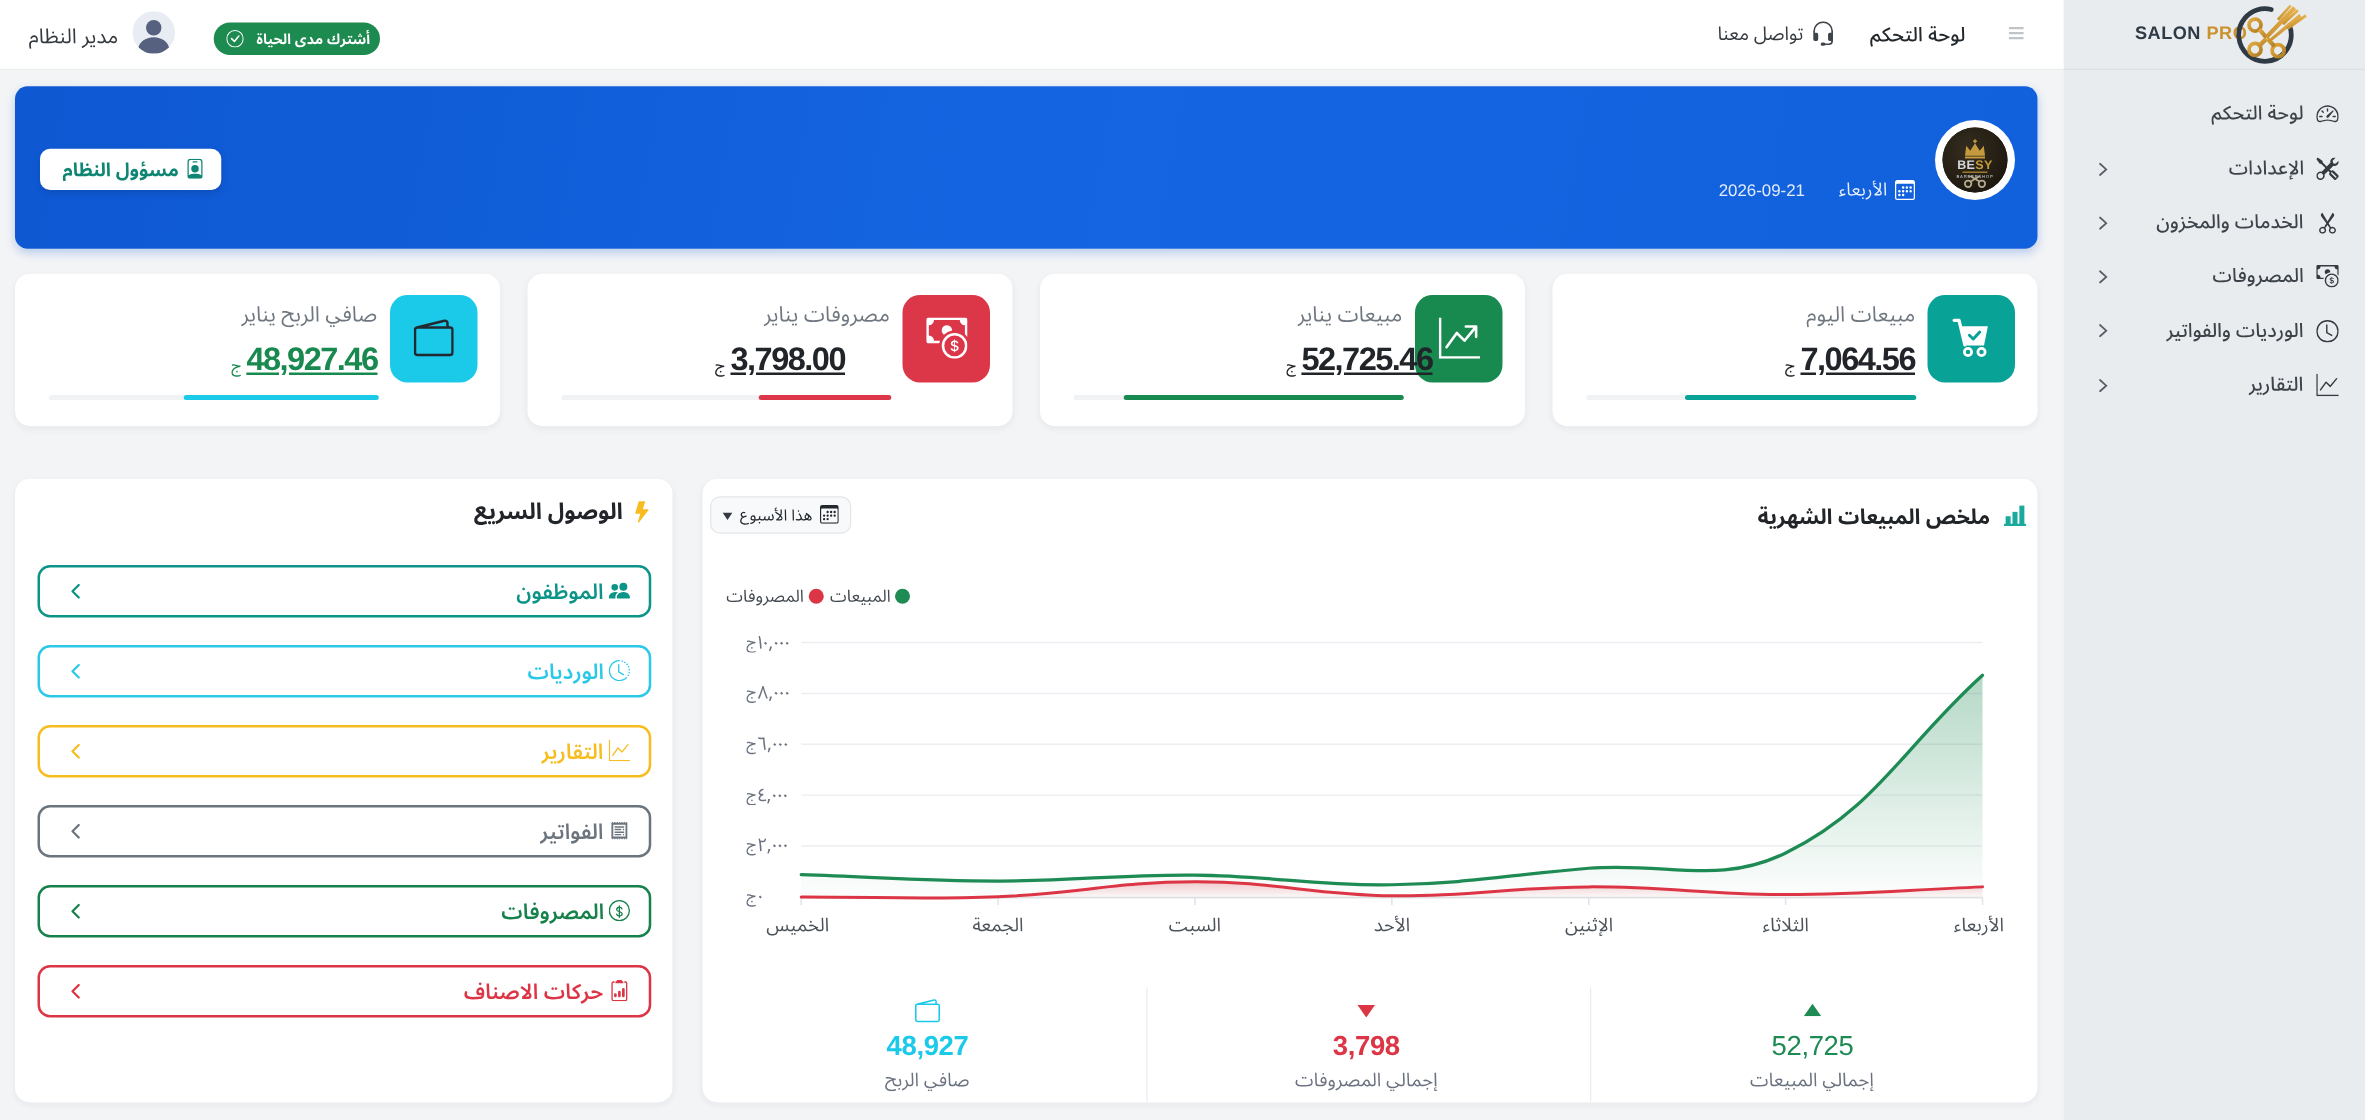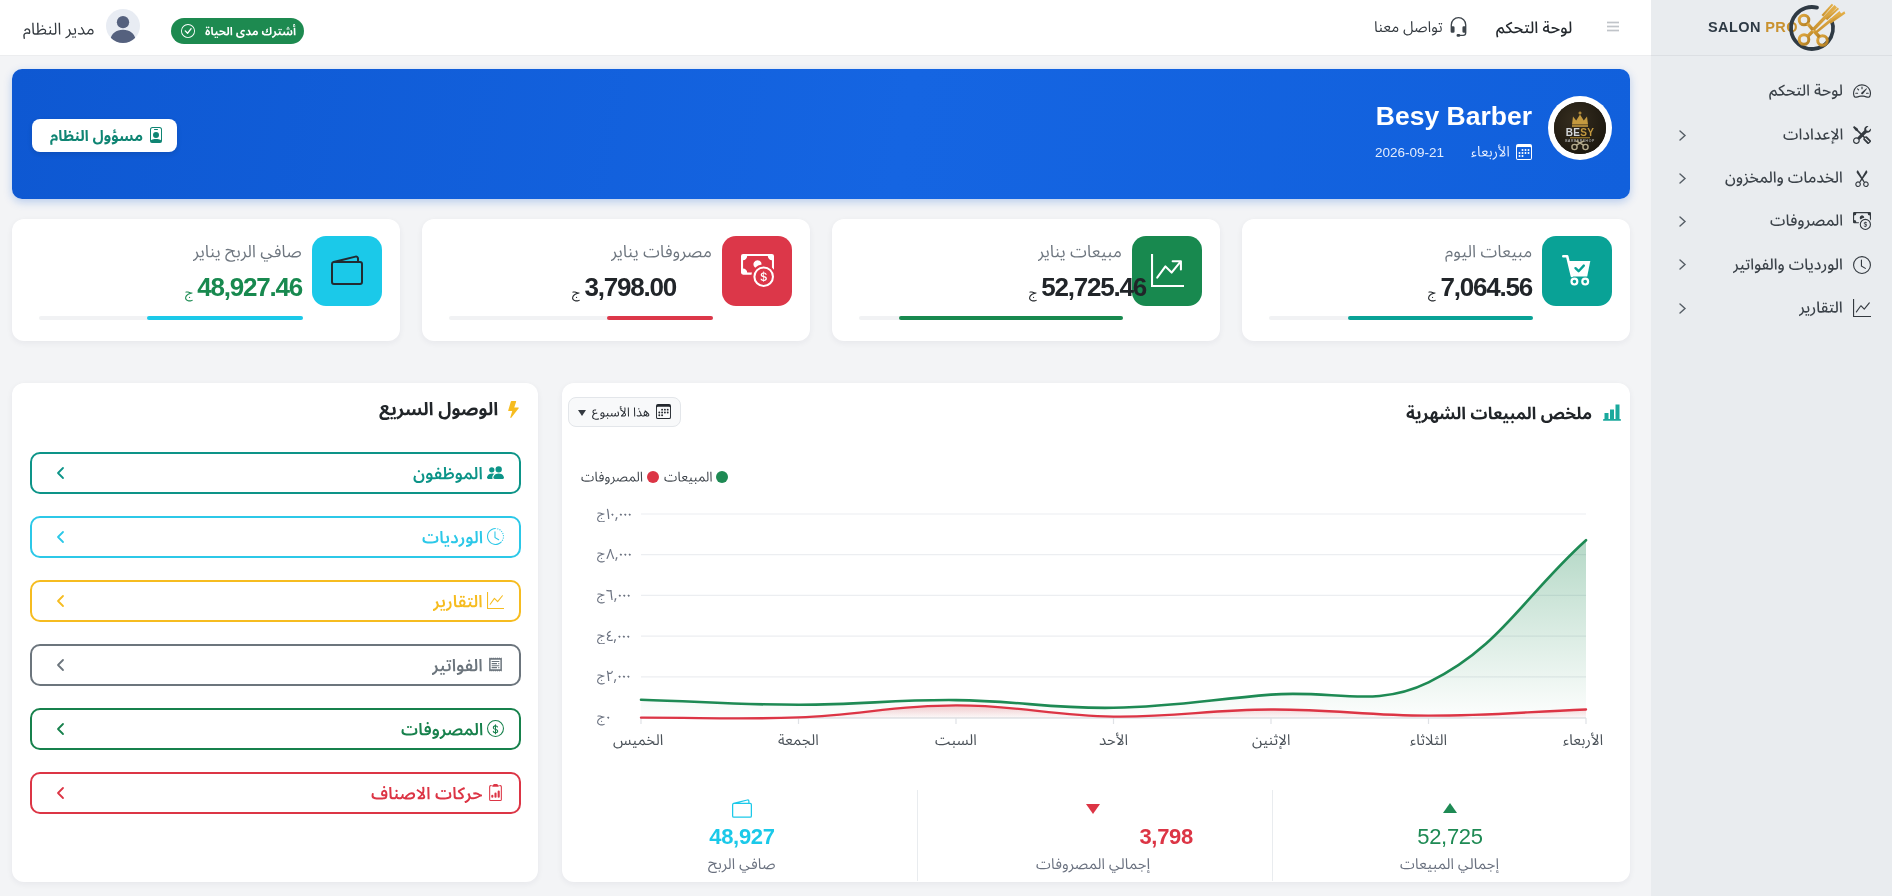--- a/index.html
+++ b/index.html
@@ -15,21 +15,21 @@
 #sidehead { position:absolute; left:0; top:0; width:241px; height:56px; border-bottom:1px solid #dcdfe3; }
 #banner { position:absolute; left:12px; top:69px; width:1618px; height:130px; border-radius:10px;
   background:linear-gradient(100deg,#0e58d2 0%,#1565e2 55%,#1160dc 100%); box-shadow:0 3px 8px rgba(13,88,210,.25); }
 .card { position:absolute; background:#fff; border-radius:12px; box-shadow:0 2px 6px rgba(30,40,60,.06); }
 .iconsq { position:absolute; width:70px; height:70px; border-radius:14px; }
 .ptrack { position:absolute; height:4px; border-radius:2px; background:#f1f2f4; top:97px; }
 .pfill { position:absolute; height:4px; border-radius:2px; top:0; right:0; }
 .qbtn { position:absolute; left:30px; width:491px; height:42px; border-radius:10px; background:#fff; display:flex; align-items:center; }
 #wkbtn { position:absolute; left:568px; top:397px; width:113px; height:30px; border:1px solid #e3e6ea; background:#f8f9fa; border-radius:8px; }
 .vnum { position:absolute; display:flex; align-items:flex-end; direction:ltr; }
-.num { font-weight:bold; color:#212529; }
+.num { font-weight:bold; color:#212529;text-decoration:underline; }
 .divline { position:absolute; width:1px; background:#e9ecef; top:790px; height:91px; }
 </style>
 </head>
 <body>
 <div id="page">
 
   <div id="topbar"></div>
 
   <svg class="abs" style="left:1607px;top:21px" width="12" height="11" viewBox="0 0 12 11">
     <g stroke="#c0c4c9" stroke-width="1.7">
@@ -184,21 +184,20 @@
   </g>
   <text x="32" y="39.5" font-family="Liberation Sans,sans-serif" font-size="10" font-weight="bold" fill="#d4d7da" text-anchor="middle" letter-spacing="0.3">BE<tspan fill="#c59a3f">SY</tspan></text>
   <rect x="22" y="41.2" width="20" height="1.1" fill="#a98431"></rect>
   <text x="32" y="46" font-family="Liberation Sans,sans-serif" font-size="3.4" fill="#cfd2d5" text-anchor="middle" letter-spacing="0.6">BARBERSHOP</text>
   <g stroke="#b5ab8d" stroke-width="1.4" fill="none">
     <circle cx="26.5" cy="51" r="2.6"></circle>
         <circle cx="37.5" cy="51" r="2.6"></circle>
     <path d="M28.5 49.2 L35.8 44.8 M35.5 49.2 L28.2 44.8"></path>
   </g>
 </svg>
-  <div class="abs" style="right:360px;top:101px;width:240px;text-align:right;direction:ltr;font-size:26.5px;font-weight:bold;color:#fff">Besy Barber</div>
 
   <svg class="abs" style="left:1516px;top:144px" width="16" height="16" viewBox="0 0 16 16" fill="#fff">
     <path d="M14 0H2a2 2 0 0 0-2 2v12a2 2 0 0 0 2 2h12a2 2 0 0 0 2-2V2a2 2 0 0 0-2-2zM1 3.857C1 3.384 1.448 3 2 3h12c.552 0 1 .384 1 .857v10.286c0 .473-.448.857-1 .857H2c-.552 0-1-.384-1-.857V3.857z"></path>
     <path d="M6.5 7a1 1 0 1 0 0-2 1 1 0 0 0 0 2zm3 0a1 1 0 1 0 0-2 1 1 0 0 0 0 2zm3 0a1 1 0 1 0 0-2 1 1 0 0 0 0 2zm-9 3a1 1 0 1 0 0-2 1 1 0 0 0 0 2zm3 0a1 1 0 1 0 0-2 1 1 0 0 0 0 2zm3 0a1 1 0 1 0 0-2 1 1 0 0 0 0 2zm3 0a1 1 0 1 0 0-2 1 1 0 0 0 0 2zm-9 3a1 1 0 1 0 0-2 1 1 0 0 0 0 2zm3 0a1 1 0 1 0 0-2 1 1 0 0 0 0 2z"></path>
   </svg>
 
   <div class="abs" style="left:32px;top:119px;width:145px;height:33px;background:#fff;border-radius:8px;box-shadow:0 2px 5px rgba(0,0,0,.12)"></div>
   <svg class="abs" style="left:148px;top:127px" width="16" height="16" viewBox="0 0 16 16" fill="#0f8573">
     <path d="M6.5 2a.5.5 0 0 0 0 1h3a.5.5 0 0 0 0-1h-3zM11 8a3 3 0 1 1-6 0 3 3 0 0 1 6 0z"></path>
     <path d="M4.5 0A2.5 2.5 0 0 0 2 2.5V14a2 2 0 0 0 2 2h8a2 2 0 0 0 2-2V2.5A2.5 2.5 0 0 0 11.5 0h-7zM3 2.5A1.5 1.5 0 0 1 4.5 1h7A1.5 1.5 0 0 1 13 2.5v10.795a4.2 4.2 0 0 0-.776-.492C11.392 12.387 10.063 12 8 12s-3.392.387-4.224.803a4.2 4.2 0 0 0-.776.492V2.5z"></path>
@@ -487,21 +486,21 @@
   <svg class="abs" style="left:1443px;top:803px" width="14" height="10" viewBox="0 0 14 10">
       <path d="M7 0 L14 10 L0 10 Z" fill="#1e8a54"></path>
     </svg>
   <div class="abs" style="left:1350px;top:824px;width:200px;text-align:center;font-size:22px;font-weight:normal;color:#1e8a54;letter-spacing:-0.3px">52,725</div>
   <svg class="ar" style="left:1400.4px;top:853px" width="99.1" height="20.4" viewBox="0 -16 99.1 20.4">
       <path fill="#6b7280" d="M5.8 0.3L6.2 -0.9Q8 -0.9 9.3 -1Q10.5 -1.1 11.3 -1.3Q12.2 -1.5 12.6 -1.9Q13 -2.2 13 -2.7Q13 -3.3 12.8 -4Q12.5 -4.8 12.2 -5.6L13.4 -6Q13.6 -5.6 13.7 -5Q13.9 -4.5 14 -3.9Q14.1 -3.4 14.1 -3Q14.1 -2.1 13.7 -1.4Q13.3 -0.8 12.4 -0.4Q11.4 -0 9.8 0.1Q8.2 0.3 5.8 0.3ZM5.8 0.3Q4.5 0.3 3.5 0.1Q2.5 -0 1.8 -0.4Q1.1 -0.8 0.8 -1.3Q0.4 -1.9 0.4 -2.7Q0.4 -3.1 0.5 -3.5Q0.6 -3.9 0.7 -4.3Q0.8 -4.7 0.9 -5.1L2 -4.8Q1.9 -4.6 1.9 -4.3Q1.8 -4 1.7 -3.6Q1.7 -3.3 1.7 -3.1Q1.7 -2.3 2.1 -1.8Q2.5 -1.3 3.5 -1.1Q4.5 -0.9 6.2 -0.9L6.5 -0.2L5.8 0.3ZM8.4 -6Q8 -6 7.8 -6.2Q7.6 -6.5 7.6 -6.8Q7.6 -7 7.8 -7.3Q8 -7.5 8.4 -7.5Q8.7 -7.5 8.9 -7.3Q9.1 -7 9.1 -6.8Q9.1 -6.5 8.9 -6.2Q8.7 -6 8.4 -6ZM6.3 -6Q6 -6 5.8 -6.2Q5.5 -6.5 5.5 -6.8Q5.5 -7 5.8 -7.3Q6 -7.5 6.3 -7.5Q6.6 -7.5 6.8 -7.3Q7 -7 7 -6.8Q7 -6.5 6.8 -6.2Q6.6 -6 6.3 -6ZM19.3 0.1Q18.1 0.1 17.4 -0.2Q16.8 -0.5 16.5 -1Q16.3 -1.6 16.3 -2.5L16 -10.7L17.2 -10.7L17.5 -3Q17.5 -2.2 17.6 -1.9Q17.8 -1.5 18.2 -1.3Q18.6 -1.2 19.4 -1.2Q19.7 -1.2 19.9 -1Q20 -0.8 20 -0.6Q20 -0.3 19.8 -0.1Q19.6 0.1 19.3 0.1ZM19.3 0.1L19.4 -1.2Q20.3 -1.2 21.1 -1.3Q21.9 -1.5 22.6 -1.8Q23.2 -2.1 23.7 -2.5Q24.2 -2.9 24.5 -3.3Q24.7 -3.7 24.7 -4.1Q24.7 -4.3 24.6 -4.5Q24.4 -4.7 24.1 -4.8Q23.8 -5 23.3 -5Q22.9 -5 22.5 -4.9Q22.1 -4.8 21.8 -4.6Q21.4 -4.5 21.1 -4.3Q21.6 -3.9 21.9 -3.6Q22.3 -3.3 22.6 -2.9Q23 -2.6 23.4 -2.1Q23.8 -1.8 24.2 -1.7Q24.6 -1.5 25.1 -1.4Q25.6 -1.3 26.2 -1.2Q26.7 -1.2 27.2 -1.2Q27.5 -1.2 27.7 -1Q27.8 -0.8 27.8 -0.6Q27.8 -0.3 27.6 -0.1Q27.4 0.1 27.1 0.1Q26.2 0.1 25.4 -0.1Q24.5 -0.2 23.8 -0.6Q23 -0.9 22.5 -1.4Q22.2 -1.7 21.9 -2Q21.6 -2.4 21.2 -2.7Q20.9 -3 20.5 -3.3Q20.4 -3.4 20.3 -3.6Q20.2 -3.8 20.1 -4Q20.1 -4.2 20.1 -4.3Q20.1 -4.6 20.4 -4.9Q20.6 -5.2 21.1 -5.5Q21.6 -5.8 22.2 -6Q22.8 -6.2 23.5 -6.2Q24.3 -6.2 24.9 -5.9Q25.4 -5.7 25.7 -5.3Q25.9 -4.9 25.9 -4.4Q25.9 -3.8 25.6 -3.1Q25.2 -2.4 24.6 -1.9Q24 -1.3 23.2 -0.9Q22.4 -0.4 21.4 -0.2Q20.4 0.1 19.3 0.1ZM27.1 0.1L27.2 -1.2Q28 -1.2 28.4 -1.3Q28.8 -1.4 29 -1.7Q29.2 -2 29.4 -2.6Q29.5 -3.3 29.7 -4.2L30.9 -4Q30.8 -3.8 30.8 -3.4Q30.7 -3.1 30.6 -2.8Q30.6 -2.4 30.6 -2.2Q30.6 -2 30.6 -1.8Q30.6 -1.6 30.8 -1.5Q31 -1.3 31.5 -1.2Q31.9 -1.2 32.8 -1.2Q33.1 -1.2 33.3 -1Q33.4 -0.8 33.4 -0.6Q33.4 -0.3 33.2 -0.1Q33 0.1 32.7 0.1Q31.8 0.1 31.2 -0Q30.7 -0.1 30.4 -0.3Q30.1 -0.5 30 -0.8Q29.9 -1.1 29.8 -1.5L30.3 -1.5Q30 -1 29.8 -0.7Q29.5 -0.4 29.1 -0.2Q28.8 -0 28.3 0Q27.8 0.1 27.1 0.1ZM30.9 2.9Q30.5 2.9 30.3 2.7Q30.1 2.5 30.1 2.2Q30.1 1.9 30.3 1.6Q30.5 1.4 30.9 1.4Q31.2 1.4 31.4 1.6Q31.6 1.9 31.6 2.2Q31.6 2.5 31.4 2.7Q31.2 2.9 30.9 2.9ZM28.8 2.9Q28.5 2.9 28.3 2.7Q28.1 2.5 28.1 2.2Q28.1 1.9 28.3 1.6Q28.5 1.4 28.8 1.4Q29.1 1.4 29.3 1.6Q29.5 1.9 29.5 2.2Q29.5 2.5 29.3 2.7Q29.1 2.9 28.8 2.9ZM32.7 0.1L32.8 -1.2Q33.4 -1.2 33.8 -1.3Q34.2 -1.4 34.4 -1.7Q34.5 -2 34.7 -2.6Q34.8 -3.3 35 -4.2L36.2 -4Q36.1 -3.8 36 -3.4Q36 -3.1 35.9 -2.8Q35.9 -2.4 35.9 -2.2Q35.9 -1.9 36 -1.7Q36.1 -1.4 36.6 -1.3Q37 -1.2 38 -1.2Q38.3 -1.2 38.4 -1Q38.6 -0.8 38.6 -0.6Q38.6 -0.3 38.4 -0.1Q38.1 0.1 37.8 0.1Q36.8 0.1 36.3 -0.1Q35.7 -0.3 35.5 -0.6Q35.2 -1 35.1 -1.5L35.6 -1.5Q35.3 -1 35.1 -0.7Q34.8 -0.4 34.5 -0.2Q34.1 -0 33.7 0Q33.3 0.1 32.7 0.1ZM35.2 2.9Q34.9 2.9 34.7 2.6Q34.5 2.4 34.5 2.1Q34.5 1.8 34.7 1.6Q34.9 1.4 35.2 1.4Q35.5 1.4 35.7 1.6Q36 1.8 36 2.1Q36 2.4 35.7 2.6Q35.5 2.9 35.2 2.9ZM37.8 0.1L38 -1.2Q38.4 -1.2 38.6 -1.3Q38.9 -1.5 39.1 -1.9Q39.3 -2.4 39.7 -3.1Q40.1 -3.8 40.4 -4.2Q40.8 -4.7 41.2 -5Q41.5 -5.2 41.8 -5.3Q42.1 -5.4 42.4 -5.4Q42.9 -5.4 43.3 -5.2Q43.7 -5 44 -4.5Q44.4 -4 44.7 -3.1Q45.1 -2.2 45.4 -1.8Q45.6 -1.4 45.9 -1.3Q46.2 -1.2 46.6 -1.2Q46.9 -1.2 47.1 -1Q47.2 -0.8 47.2 -0.6Q47.2 -0.3 47 -0.1Q46.8 0.1 46.5 0.1Q45.9 0.1 45.4 -0.1Q44.9 -0.3 44.6 -0.7L44.8 -1.1Q44.6 -0.6 44.4 -0.3Q44.1 0 43.7 0.1Q43.4 0.3 43 0.3Q42.5 0.3 42 0.1Q41.5 -0.1 41 -0.5Q40.5 -0.9 40.2 -1.4Q39.8 -0.8 39.4 -0.4Q39.1 -0.1 38.7 -0Q38.3 0.1 37.8 0.1ZM40.7 -2.6Q41 -2.2 41.3 -1.8Q41.6 -1.5 41.9 -1.3Q42.2 -1.1 42.5 -1Q42.8 -0.9 43 -0.9Q43.5 -0.9 43.8 -1.3Q44 -1.7 43.7 -2.4Q43.6 -2.7 43.5 -3Q43.3 -3.4 43.2 -3.6Q43 -3.9 42.8 -4.1Q42.6 -4.2 42.3 -4.2Q42.1 -4.2 41.8 -4.1Q41.6 -3.9 41.3 -3.6Q41 -3.2 40.7 -2.6ZM46.5 0.1L46.6 -1.2Q47.5 -1.2 47.8 -1.3Q48.2 -1.5 48.2 -1.9Q48.3 -2.3 48.2 -3.1L48 -10.7L49.2 -10.7L49.5 -3.2Q49.5 -2.4 49.4 -1.8Q49.3 -1.2 49 -0.8Q48.7 -0.3 48.1 -0.1Q47.5 0.1 46.5 0.1ZM51.8 0L51.5 -10.7L52.7 -10.7L53 0L51.8 0ZM58.3 -1.8Q58.3 -2.1 58.4 -2.6Q58.4 -3 58.6 -3.4Q58.7 -3.9 58.9 -4.4L60 -4Q59.9 -3.6 59.8 -3.2Q59.6 -2.9 59.6 -2.5Q59.5 -2.2 59.5 -1.9Q59.5 -1.3 59.8 -0.8Q60.1 -0.4 60.6 -0.1Q61.1 0.2 61.7 0.3Q62.4 0.5 63.1 0.5Q64.1 0.5 64.9 0.3Q65.7 0.1 66.2 -0.2Q66.7 -0.5 66.7 -0.9Q66.7 -1.1 66.6 -1.3Q66.4 -1.4 66 -1.7Q65.5 -2 64.6 -2.5L65.3 -3.6Q66.1 -3 66.8 -2.6Q67.5 -2.1 68 -1.8Q68.5 -1.5 69 -1.3Q69.5 -1.2 69.9 -1.2Q70.2 -1.2 70.4 -1Q70.5 -0.8 70.5 -0.6Q70.5 -0.4 70.4 -0.3Q70.3 -0.1 70.2 -0Q70 0.1 69.8 0.1Q69 0.1 68.5 -0.1Q68.1 -0.3 67.7 -0.5Q67.4 -0.8 67 -1.1L67.1 -2.1Q67.6 -1.7 67.8 -1.3Q68 -1 68 -0.7Q68 -0.3 67.6 0.2Q67.2 0.6 66.6 0.9Q65.9 1.3 64.9 1.5Q64 1.7 62.7 1.7Q61.8 1.7 61 1.5Q60.3 1.3 59.6 0.8Q59 0.4 58.7 -0.3Q58.3 -0.9 58.3 -1.8ZM63.8 4Q63.5 4 63.3 3.8Q63.1 3.6 63.1 3.3Q63.1 3 63.3 2.8Q63.5 2.6 63.8 2.6Q64.1 2.6 64.3 2.8Q64.6 3 64.6 3.3Q64.6 3.6 64.3 3.8Q64.1 4 63.8 4ZM61.8 4Q61.5 4 61.2 3.8Q61 3.6 61 3.3Q61 3 61.2 2.8Q61.5 2.6 61.8 2.6Q62.1 2.6 62.3 2.8Q62.5 3 62.5 3.3Q62.5 3.6 62.3 3.8Q62.1 4 61.8 4ZM69.8 0.1L69.9 -1.2Q70.8 -1.2 71.1 -1.3Q71.4 -1.5 71.5 -1.9Q71.5 -2.3 71.5 -3.1L71.2 -10.7L72.5 -10.7L72.8 -3.2Q72.8 -2.4 72.7 -1.8Q72.6 -1.2 72.3 -0.8Q72 -0.3 71.4 -0.1Q70.8 0.1 69.8 0.1ZM78 0.1Q76.8 0.1 76.2 -0.2Q75.6 -0.5 75.3 -1Q75.1 -1.6 75 -2.5L74.7 -10.7L76 -10.7L76.3 -3Q76.3 -2.2 76.4 -1.9Q76.5 -1.5 76.9 -1.3Q77.3 -1.2 78.2 -1.2Q78.5 -1.2 78.6 -1Q78.8 -0.8 78.8 -0.6Q78.8 -0.3 78.6 -0.1Q78.4 0.1 78 0.1ZM78 0.1L78.2 -1.2Q78.6 -1.2 78.8 -1.3Q79.1 -1.5 79.3 -1.9Q79.6 -2.4 79.9 -3.1Q80.3 -3.8 80.6 -4.2Q81 -4.7 81.4 -5Q81.7 -5.2 82 -5.3Q82.3 -5.4 82.6 -5.4Q83.1 -5.4 83.5 -5.2Q83.9 -5 84.2 -4.5Q84.6 -4 84.9 -3.1Q85.3 -2.2 85.6 -1.8Q85.8 -1.4 86.2 -1.3Q86.5 -1.2 86.8 -1.2Q87.2 -1.2 87.3 -1Q87.5 -0.8 87.5 -0.6Q87.5 -0.3 87.2 -0.1Q87 0.1 86.7 0.1Q86.1 0.1 85.6 -0.1Q85.1 -0.3 84.8 -0.7L85 -1.1Q84.9 -0.6 84.6 -0.3Q84.3 0 84 0.1Q83.6 0.3 83.2 0.3Q82.7 0.3 82.2 0.1Q81.7 -0.1 81.2 -0.5Q80.7 -0.9 80.4 -1.4Q80 -0.8 79.6 -0.4Q79.3 -0.1 78.9 -0Q78.5 0.1 78 0.1ZM80.9 -2.6Q81.2 -2.2 81.5 -1.8Q81.8 -1.5 82.1 -1.3Q82.4 -1.1 82.7 -1Q83 -0.9 83.2 -0.9Q83.7 -0.9 84 -1.3Q84.2 -1.7 84 -2.4Q83.8 -2.7 83.7 -3Q83.5 -3.4 83.4 -3.6Q83.2 -3.9 83 -4.1Q82.8 -4.2 82.5 -4.2Q82.3 -4.2 82.1 -4.1Q81.8 -3.9 81.5 -3.6Q81.3 -3.2 80.9 -2.6ZM86.7 0.1L86.8 -1.2Q87.6 -1.2 88.4 -1.3Q89.1 -1.4 89.8 -1.6Q90.6 -1.8 91.2 -2.2Q91.9 -2.5 92.5 -2.9Q92.1 -3.3 91.6 -3.5Q91.1 -3.8 90.5 -3.9Q89.9 -4 89.2 -4Q89 -4 88.7 -4Q88.5 -4 88.3 -4Q88.1 -3.9 87.8 -3.9L87.6 -5Q88 -5.1 88.4 -5.2Q88.8 -5.3 89.2 -5.3Q90 -5.3 90.6 -5.1Q91.2 -4.9 91.7 -4.6Q92.3 -4.4 92.7 -4.1Q93.2 -3.8 93.6 -3.6Q94 -3.4 94.5 -3.4L94.8 -3.4L94.9 -2.4Q94.3 -2.4 93.8 -2.2Q93.2 -2 92.7 -1.7Q92.2 -1.5 91.6 -1.1Q91 -0.8 90.3 -0.6Q89.7 -0.3 88.8 -0.1Q87.9 0.1 86.7 0.1ZM90.9 2.8Q90.6 2.8 90.4 2.6Q90.1 2.4 90.1 2.1Q90.1 1.8 90.4 1.5Q90.6 1.3 90.9 1.3Q91.2 1.3 91.4 1.5Q91.6 1.8 91.6 2.1Q91.6 2.4 91.4 2.6Q91.2 2.8 90.9 2.8ZM96.5 4.1L96.3 3.3Q96.6 3.3 96.8 3.2Q97.1 3.1 97.3 3.1L97.3 3.4Q96.9 3.3 96.6 2.9Q96.3 2.5 96.3 2.1Q96.3 1.7 96.5 1.4Q96.7 1.2 97 1Q97.3 0.9 97.7 0.9Q97.8 0.9 98 0.9Q98.2 0.9 98.3 1L98.2 1.7Q98.1 1.6 97.9 1.6Q97.8 1.6 97.7 1.6Q97.4 1.6 97.2 1.7Q97 1.8 97 2.1Q97 2.3 97.2 2.5Q97.4 2.8 97.6 2.9Q97.8 3 98 3L97.5 3Q97.8 2.9 98.1 2.8Q98.5 2.7 98.7 2.6L98.9 3.3Q98.6 3.4 98.2 3.6Q97.7 3.7 97.3 3.8Q96.8 4 96.5 4.1ZM96.9 0L96.6 -10.7L97.8 -10.7L98.1 0L96.9 0Z"></path>
     </svg>
   <svg class="abs" style="left:1086px;top:804px" width="14" height="10" viewBox="0 0 14 10">
       <path d="M0 0 L14 0 L7 10 Z" fill="#dc3545"></path>
     </svg>
-  <div class="abs" style="left:993px;top:824px;width:200px;text-align:right;font-size:22px;font-weight:bold;color:#dc3545;letter-spacing:-0.3px">3,798</div>
+  <div class="abs" style="left:993px;top:824px;width:200px;text-align:center;font-size:22px;font-weight:bold;color:#dc3545;letter-spacing:-0.3px">3,798</div>
   <svg class="ar" style="left:1035.9px;top:853px" width="114.1" height="20.4" viewBox="0 -16 114.1 20.4">
       <path fill="#6b7280" d="M5.8 0.3L6.2 -0.9Q8 -0.9 9.3 -1Q10.5 -1.1 11.3 -1.3Q12.2 -1.5 12.6 -1.9Q13 -2.2 13 -2.7Q13 -3.3 12.8 -4Q12.5 -4.8 12.2 -5.6L13.4 -6Q13.6 -5.6 13.7 -5Q13.9 -4.5 14 -3.9Q14.1 -3.4 14.1 -3Q14.1 -2.1 13.7 -1.4Q13.3 -0.8 12.4 -0.4Q11.4 -0 9.8 0.1Q8.2 0.3 5.8 0.3ZM5.8 0.3Q4.5 0.3 3.5 0.1Q2.5 -0 1.8 -0.4Q1.1 -0.8 0.8 -1.3Q0.4 -1.9 0.4 -2.7Q0.4 -3.1 0.5 -3.5Q0.6 -3.9 0.7 -4.3Q0.8 -4.7 0.9 -5.1L2 -4.8Q1.9 -4.6 1.9 -4.3Q1.8 -4 1.7 -3.6Q1.7 -3.3 1.7 -3.1Q1.7 -2.3 2.1 -1.8Q2.5 -1.3 3.5 -1.1Q4.5 -0.9 6.2 -0.9L6.5 -0.2L5.8 0.3ZM8.4 -6Q8 -6 7.8 -6.2Q7.6 -6.5 7.6 -6.8Q7.6 -7 7.8 -7.3Q8 -7.5 8.4 -7.5Q8.7 -7.5 8.9 -7.3Q9.1 -7 9.1 -6.8Q9.1 -6.5 8.9 -6.2Q8.7 -6 8.4 -6ZM6.3 -6Q6 -6 5.8 -6.2Q5.5 -6.5 5.5 -6.8Q5.5 -7 5.8 -7.3Q6 -7.5 6.3 -7.5Q6.6 -7.5 6.8 -7.3Q7 -7 7 -6.8Q7 -6.5 6.8 -6.2Q6.6 -6 6.3 -6ZM19.3 0.1Q18.1 0.1 17.4 -0.2Q16.8 -0.5 16.5 -1Q16.3 -1.6 16.3 -2.5L16 -10.7L17.2 -10.7L17.5 -3Q17.5 -2.2 17.6 -1.9Q17.8 -1.5 18.2 -1.3Q18.6 -1.2 19.4 -1.2Q19.7 -1.2 19.9 -1Q20 -0.8 20 -0.6Q20 -0.3 19.8 -0.1Q19.6 0.1 19.3 0.1ZM19.3 0.1L19.4 -1.2Q19.8 -1.2 20.2 -1.2Q20.7 -1.2 21.2 -1.2Q21.6 -1.2 22.1 -1.3Q22.5 -1.3 22.7 -1.4Q23.3 -1.6 23.6 -1.9Q23.9 -2.2 24 -2.7Q24.1 -3.1 24.1 -3.9Q24.1 -4.5 24 -5.1Q23.8 -5.6 23.5 -6Q23.2 -6.3 22.8 -6.3Q22.4 -6.3 22.1 -6Q21.9 -5.8 21.7 -5.4Q21.6 -5 21.6 -4.5Q21.6 -4.2 21.7 -4Q21.8 -3.8 22.1 -3.7Q22.4 -3.5 22.9 -3.5Q23.3 -3.5 23.8 -3.6Q24.2 -3.7 24.5 -3.9L24.6 -2.8Q24.3 -2.6 24 -2.5Q23.7 -2.4 23.4 -2.4Q23.1 -2.3 22.8 -2.3Q22 -2.3 21.5 -2.6Q20.9 -2.8 20.6 -3.3Q20.4 -3.7 20.4 -4.2Q20.4 -4.8 20.6 -5.4Q20.7 -6 21.1 -6.5Q21.4 -6.9 21.9 -7.2Q22.3 -7.5 22.9 -7.5Q23.7 -7.5 24.2 -7Q24.8 -6.5 25 -5.6Q25.3 -4.8 25.3 -3.8Q25.3 -2.7 24.9 -1.9Q24.5 -1.1 23.6 -0.6Q23.3 -0.4 22.8 -0.2Q22.3 -0.1 21.7 -0Q21.2 0 20.5 0.1Q19.9 0.1 19.3 0.1ZM22.6 -9.1Q22.3 -9.1 22.1 -9.3Q21.9 -9.5 21.9 -9.8Q21.9 -10.1 22.1 -10.3Q22.3 -10.5 22.6 -10.5Q22.9 -10.5 23.1 -10.3Q23.3 -10.1 23.3 -9.8Q23.3 -9.5 23.1 -9.3Q22.9 -9.1 22.6 -9.1ZM26.8 3.4L26.6 2.2Q27.5 2.1 28.2 1.9Q29 1.7 29.5 1.3Q30.1 0.9 30.4 0.2Q30.7 -0.5 30.7 -1.5Q30.7 -1.9 30.6 -2.3Q30.5 -2.8 30.3 -3.1Q30.1 -3.4 29.9 -3.6Q29.6 -3.8 29.3 -3.8Q29 -3.8 28.7 -3.6Q28.4 -3.3 28.3 -2.9Q28.1 -2.5 28.1 -2.1Q28.1 -1.8 28.2 -1.5Q28.4 -1.3 28.7 -1.2Q29 -1.1 29.4 -1.1Q29.9 -1.1 30.3 -1.2Q30.8 -1.2 31.1 -1.4L31.1 -0.3Q30.8 -0.1 30.3 0Q29.8 0.1 29.3 0.1Q28.7 0.1 28.3 -0Q27.9 -0.1 27.5 -0.4Q27.2 -0.6 27.1 -0.9Q26.9 -1.3 26.9 -1.8Q26.9 -2.4 27.1 -2.9Q27.3 -3.5 27.6 -4Q27.9 -4.5 28.4 -4.8Q28.9 -5.1 29.4 -5.1Q30 -5.1 30.5 -4.7Q30.9 -4.4 31.2 -3.9Q31.5 -3.4 31.7 -2.7Q31.8 -2.1 31.8 -1.4Q31.8 0 31.3 1Q30.7 2.1 29.6 2.7Q28.5 3.3 26.8 3.4ZM32.7 3.5L32.3 2.3Q33.4 2 34.1 1.5Q34.8 1.1 35.3 0.5Q35.7 0 35.9 -0.5Q36.1 -1.1 36.1 -1.6Q36.1 -2.3 35.7 -3.1Q35.4 -3.9 35 -4.5L36.1 -5.1Q36.4 -4.6 36.6 -4Q36.8 -3.5 37 -3.1Q37.2 -2.6 37.3 -2.3Q37.5 -1.6 37.8 -1.4Q38.2 -1.2 38.8 -1.2Q39.1 -1.2 39.2 -1Q39.4 -0.8 39.4 -0.6Q39.4 -0.3 39.1 -0.1Q38.9 0.1 38.6 0.1Q37.9 0.1 37.5 -0.2Q37.1 -0.4 36.9 -0.8Q36.7 -1.2 36.6 -1.6L37.1 -1.3Q37.1 -0.3 36.7 0.5Q36.2 1.3 35.5 1.9Q34.8 2.5 34.1 2.9Q33.3 3.3 32.7 3.5ZM52.8 0.1Q52.5 0.1 51.9 -0Q51.3 -0.1 50.7 -0.3Q50.1 -0.5 49.6 -0.9L50.9 -1.5Q51.4 -1.3 52 -1.2Q52.5 -1.2 53 -1.2Q53.3 -1.2 53.5 -1Q53.6 -0.8 53.6 -0.6Q53.6 -0.3 53.4 -0.1Q53.2 0.1 52.8 0.1ZM45.9 0.3Q44.5 0.3 43.7 0.2Q42.8 0.1 42.2 -0.1Q41.7 -0.3 41.4 -0.6Q41.1 -0.9 41 -1.3L41.3 -1.5Q40.9 -0.7 40.5 -0.4Q40.1 -0.1 39.6 -0Q39.1 0.1 38.6 0.1L38.8 -1.2Q39.3 -1.2 39.6 -1.3Q40 -1.5 40.2 -1.8Q40.4 -2.1 40.6 -2.7Q40.7 -3.3 40.9 -4.1L42 -3.8Q41.9 -3.5 41.9 -3.2Q41.8 -2.9 41.7 -2.6Q41.7 -2.4 41.7 -2.3Q41.7 -1.9 41.9 -1.7Q42 -1.4 42.5 -1.3Q43 -1.1 43.8 -1Q44.7 -1 46.1 -1Q47.1 -1 47.9 -1.1Q48.7 -1.2 49.2 -1.4Q49.8 -1.7 50 -2.1Q50.3 -2.4 50.3 -2.9Q50.3 -3.2 50.2 -3.5Q50 -3.9 49.6 -4.1Q49.3 -4.3 48.7 -4.3Q48 -4.3 47.3 -3.9Q46.6 -3.6 46 -3Q45.3 -2.4 44.8 -1.8Q44.3 -1.3 44 -0.8L42.7 -0.9Q43.2 -1.6 43.9 -2.5Q44.5 -3.3 45.3 -4Q46.1 -4.7 47 -5.1Q47.9 -5.5 48.8 -5.5Q49.6 -5.5 50.2 -5.2Q50.8 -4.9 51.2 -4.3Q51.5 -3.7 51.5 -3Q51.5 -2.1 51 -1.4Q50.4 -0.6 49.2 -0.2Q48 0.3 45.9 0.3ZM52.8 0.1L53 -1.2Q53.4 -1.2 53.7 -1.3Q53.9 -1.5 54.1 -1.9Q54.4 -2.4 54.7 -3.1Q55.1 -3.8 55.5 -4.2Q55.8 -4.7 56.2 -5Q56.5 -5.2 56.9 -5.3Q57.2 -5.4 57.4 -5.4Q57.9 -5.4 58.3 -5.2Q58.7 -5 59.1 -4.5Q59.4 -4 59.8 -3.1Q60.1 -2.2 60.4 -1.8Q60.7 -1.4 61 -1.3Q61.3 -1.2 61.7 -1.2Q62 -1.2 62.1 -1Q62.3 -0.8 62.3 -0.6Q62.3 -0.3 62.1 -0.1Q61.8 0.1 61.5 0.1Q60.9 0.1 60.4 -0.1Q60 -0.3 59.6 -0.7L59.8 -1.1Q59.7 -0.6 59.4 -0.3Q59.1 0 58.8 0.1Q58.4 0.3 58 0.3Q57.5 0.3 57 0.1Q56.5 -0.1 56 -0.5Q55.5 -0.9 55.2 -1.4Q54.8 -0.8 54.4 -0.4Q54.1 -0.1 53.7 -0Q53.3 0.1 52.8 0.1ZM55.8 -2.6Q56 -2.2 56.3 -1.8Q56.6 -1.5 56.9 -1.3Q57.2 -1.1 57.5 -1Q57.8 -0.9 58 -0.9Q58.5 -0.9 58.8 -1.3Q59 -1.7 58.8 -2.4Q58.6 -2.7 58.5 -3Q58.3 -3.4 58.2 -3.6Q58 -3.9 57.8 -4.1Q57.6 -4.2 57.3 -4.2Q57.1 -4.2 56.9 -4.1Q56.6 -3.9 56.3 -3.6Q56.1 -3.2 55.8 -2.6ZM61.5 0.1L61.6 -1.2Q62.5 -1.2 62.8 -1.3Q63.2 -1.5 63.2 -1.9Q63.3 -2.3 63.3 -3.1L63 -10.7L64.2 -10.7L64.5 -3.2Q64.5 -2.4 64.4 -1.8Q64.4 -1.2 64.1 -0.8Q63.8 -0.3 63.1 -0.1Q62.5 0.1 61.5 0.1ZM66.8 0L66.5 -10.7L67.7 -10.7L68 0L66.8 0ZM73.3 -1.8Q73.3 -2.1 73.4 -2.6Q73.5 -3 73.6 -3.4Q73.8 -3.9 74 -4.4L75 -4Q74.9 -3.6 74.8 -3.2Q74.7 -2.9 74.6 -2.5Q74.6 -2.2 74.6 -1.9Q74.6 -1.3 74.8 -0.8Q75.1 -0.4 75.6 -0.1Q76.1 0.2 76.7 0.3Q77.4 0.5 78.1 0.5Q79.1 0.5 79.9 0.3Q80.8 0.1 81.3 -0.2Q81.8 -0.5 81.8 -0.9Q81.8 -1.1 81.6 -1.3Q81.5 -1.4 81 -1.7Q80.6 -2 79.7 -2.5L80.3 -3.6Q81.2 -3 81.8 -2.6Q82.5 -2.1 83 -1.8Q83.6 -1.5 84 -1.3Q84.5 -1.2 84.9 -1.2Q85.3 -1.2 85.4 -1Q85.5 -0.8 85.5 -0.6Q85.5 -0.4 85.4 -0.3Q85.3 -0.1 85.2 -0Q85 0.1 84.8 0.1Q84 0.1 83.6 -0.1Q83.1 -0.3 82.8 -0.5Q82.4 -0.8 82.1 -1.1L82.2 -2.1Q82.6 -1.7 82.8 -1.3Q83 -1 83 -0.7Q83 -0.3 82.6 0.2Q82.3 0.6 81.6 0.9Q80.9 1.3 80 1.5Q79 1.7 77.8 1.7Q76.9 1.7 76.1 1.5Q75.3 1.3 74.7 0.8Q74 0.4 73.7 -0.3Q73.3 -0.9 73.3 -1.8ZM78.9 4Q78.5 4 78.3 3.8Q78.1 3.6 78.1 3.3Q78.1 3 78.3 2.8Q78.5 2.6 78.9 2.6Q79.2 2.6 79.4 2.8Q79.6 3 79.6 3.3Q79.6 3.6 79.4 3.8Q79.2 4 78.9 4ZM76.8 4Q76.5 4 76.3 3.8Q76 3.6 76 3.3Q76 3 76.3 2.8Q76.5 2.6 76.8 2.6Q77.1 2.6 77.3 2.8Q77.5 3 77.5 3.3Q77.5 3.6 77.3 3.8Q77.1 4 76.8 4ZM84.8 0.1L84.9 -1.2Q85.8 -1.2 86.1 -1.3Q86.5 -1.5 86.5 -1.9Q86.6 -2.3 86.5 -3.1L86.3 -10.7L87.5 -10.7L87.8 -3.2Q87.8 -2.4 87.7 -1.8Q87.6 -1.2 87.3 -0.8Q87 -0.3 86.4 -0.1Q85.8 0.1 84.8 0.1ZM93.1 0.1Q91.9 0.1 91.2 -0.2Q90.6 -0.5 90.3 -1Q90.1 -1.6 90.1 -2.5L89.8 -10.7L91 -10.7L91.3 -3Q91.3 -2.2 91.4 -1.9Q91.6 -1.5 92 -1.3Q92.4 -1.2 93.2 -1.2Q93.5 -1.2 93.7 -1Q93.8 -0.8 93.8 -0.6Q93.8 -0.3 93.6 -0.1Q93.4 0.1 93.1 0.1ZM93.1 0.1L93.2 -1.2Q93.6 -1.2 93.9 -1.3Q94.1 -1.5 94.4 -1.9Q94.6 -2.4 95 -3.1Q95.3 -3.8 95.7 -4.2Q96 -4.7 96.4 -5Q96.8 -5.2 97.1 -5.3Q97.4 -5.4 97.6 -5.4Q98.1 -5.4 98.5 -5.2Q98.9 -5 99.3 -4.5Q99.6 -4 100 -3.1Q100.3 -2.2 100.6 -1.8Q100.9 -1.4 101.2 -1.3Q101.5 -1.2 101.9 -1.2Q102.2 -1.2 102.3 -1Q102.5 -0.8 102.5 -0.6Q102.5 -0.3 102.3 -0.1Q102.1 0.1 101.7 0.1Q101.1 0.1 100.7 -0.1Q100.2 -0.3 99.8 -0.7L100 -1.1Q99.9 -0.6 99.6 -0.3Q99.3 0 99 0.1Q98.6 0.3 98.2 0.3Q97.8 0.3 97.2 0.1Q96.7 -0.1 96.2 -0.5Q95.8 -0.9 95.4 -1.4Q95 -0.8 94.7 -0.4Q94.3 -0.1 93.9 -0Q93.6 0.1 93.1 0.1ZM96 -2.6Q96.2 -2.2 96.5 -1.8Q96.8 -1.5 97.1 -1.3Q97.4 -1.1 97.7 -1Q98 -0.9 98.2 -0.9Q98.8 -0.9 99 -1.3Q99.3 -1.7 99 -2.4Q98.8 -2.7 98.7 -3Q98.6 -3.4 98.4 -3.6Q98.2 -3.9 98 -4.1Q97.8 -4.2 97.6 -4.2Q97.3 -4.2 97.1 -4.1Q96.8 -3.9 96.6 -3.6Q96.3 -3.2 96 -2.6ZM101.7 0.1L101.9 -1.2Q102.6 -1.2 103.4 -1.3Q104.1 -1.4 104.9 -1.6Q105.6 -1.8 106.3 -2.2Q106.9 -2.5 107.5 -2.9Q107.1 -3.3 106.6 -3.5Q106.1 -3.8 105.5 -3.9Q104.9 -4 104.2 -4Q104 -4 103.8 -4Q103.6 -4 103.3 -4Q103.1 -3.9 102.9 -3.9L102.6 -5Q103 -5.1 103.4 -5.2Q103.8 -5.3 104.2 -5.3Q105 -5.3 105.6 -5.1Q106.3 -4.9 106.8 -4.6Q107.3 -4.4 107.8 -4.1Q108.2 -3.8 108.6 -3.6Q109.1 -3.4 109.5 -3.4L109.9 -3.4L110 -2.4Q109.3 -2.4 108.8 -2.2Q108.2 -2 107.7 -1.7Q107.2 -1.5 106.6 -1.1Q106.1 -0.8 105.4 -0.6Q104.7 -0.3 103.8 -0.1Q102.9 0.1 101.7 0.1ZM105.9 2.8Q105.6 2.8 105.4 2.6Q105.2 2.4 105.2 2.1Q105.2 1.8 105.4 1.5Q105.6 1.3 105.9 1.3Q106.2 1.3 106.4 1.5Q106.6 1.8 106.6 2.1Q106.6 2.4 106.4 2.6Q106.2 2.8 105.9 2.8ZM111.5 4.1L111.3 3.3Q111.7 3.3 111.9 3.2Q112.1 3.1 112.4 3.1L112.3 3.4Q111.9 3.3 111.6 2.9Q111.3 2.5 111.3 2.1Q111.3 1.7 111.5 1.4Q111.7 1.2 112 1Q112.3 0.9 112.7 0.9Q112.8 0.9 113 0.9Q113.2 0.9 113.3 1L113.2 1.7Q113.1 1.6 113 1.6Q112.8 1.6 112.7 1.6Q112.4 1.6 112.2 1.7Q112 1.8 112 2.1Q112 2.3 112.2 2.5Q112.4 2.8 112.6 2.9Q112.9 3 113 3L112.5 3Q112.8 2.9 113.2 2.8Q113.5 2.7 113.7 2.6L114 3.3Q113.6 3.4 113.2 3.6Q112.8 3.7 112.3 3.8Q111.9 4 111.5 4.1ZM111.9 0L111.6 -10.7L112.9 -10.7L113.2 0L111.9 0Z"></path>
     </svg>
   <svg class="abs" style="left:731px;top:799px" width="22" height="20" viewBox="0 0 16 16" fill="#1bc9e9">
       <path d="M12.136.326A1.5 1.5 0 0 1 14 1.78V3h.5A1.5 1.5 0 0 1 16 4.5v9a1.5 1.5 0 0 1-1.5 1.5h-13A1.5 1.5 0 0 1 0 13.5v-9a1.5 1.5 0 0 1 1.162-1.46L12.136.326zM5.562 3H13V1.78a.5.5 0 0 0-.621-.484L5.562 3zM1.5 4a.5.5 0 0 0-.5.5v9a.5.5 0 0 0 .5.5h13a.5.5 0 0 0 .5-.5v-9a.5.5 0 0 0-.5-.5h-13z"></path>
     </svg>
   <div class="abs" style="left:642px;top:824px;width:200px;text-align:center;font-size:22px;font-weight:bold;color:#1bc9e9;letter-spacing:-0.3px">48,927</div>
   <svg class="ar" style="left:708.2px;top:853px" width="67.6" height="20.4" viewBox="0 -16 67.6 20.4">
       <path fill="#6b7280" d="M9.8 0.1Q9.2 0.1 8.7 0Q8.2 -0.1 7.7 -0.3Q7.2 -0.5 6.8 -1.1Q6.5 -1.6 6.2 -2.5Q6 -3.3 5.9 -4.7L6.9 -5.2Q7 -3.8 7.2 -3Q7.5 -2.1 7.9 -1.7Q8.3 -1.4 8.8 -1.3Q9.3 -1.2 9.9 -1.2Q10.2 -1.2 10.3 -1Q10.5 -0.8 10.5 -0.6Q10.5 -0.3 10.3 -0.1Q10.1 0.1 9.8 0.1ZM5.4 4.1Q4.3 4.1 3.3 3.8Q2.3 3.6 1.6 3.1Q0.9 2.6 0.5 1.9Q0.1 1.2 0.1 0.3Q0.1 -0.4 0.4 -1.2Q0.6 -1.9 1.1 -2.6Q1.6 -3.3 2.3 -3.9Q3 -4.5 3.9 -4.9Q4.8 -5.3 5.9 -5.6L5.7 -5.4Q5.4 -5.5 5 -5.6Q4.5 -5.8 4.1 -5.9Q3.7 -6 3.2 -6.1Q2.7 -6.2 2.1 -6.2Q1.7 -6.2 1.3 -6.1Q1 -6 0.7 -6L0.5 -7.1Q0.9 -7.2 1.4 -7.3Q1.8 -7.4 2.3 -7.4Q3 -7.4 3.6 -7.3Q4.1 -7.2 4.6 -7Q5.1 -6.8 5.6 -6.6Q6.2 -6.5 6.8 -6.3Q7.5 -6.2 8.4 -6.2L8.5 -6.2L8.6 -5Q7.9 -4.9 7 -4.8Q6.2 -4.6 5.4 -4.3Q4.6 -4 3.9 -3.5Q3.2 -3.1 2.6 -2.5Q2 -2 1.7 -1.3Q1.4 -0.6 1.4 0.2Q1.4 0.8 1.7 1.3Q2 1.8 2.6 2.2Q3.2 2.5 4 2.7Q4.7 2.8 5.5 2.8Q6.3 2.8 7.1 2.7Q7.8 2.5 8.6 2.2L9 3.2Q8.1 3.7 7.2 3.9Q6.3 4.1 5.4 4.1ZM9.7 0.1L9.9 -1.2Q10.6 -1.2 11.1 -1.2Q11.5 -1.3 11.7 -1.6Q11.9 -1.9 11.9 -2.4Q11.9 -2.8 11.8 -3.3Q11.6 -3.9 11.4 -4.4Q11.2 -5 11 -5.6L12.2 -6Q12.4 -5.6 12.6 -5Q12.8 -4.3 12.9 -3.7Q13 -3.1 13 -2.7Q13 -2.1 12.9 -1.6Q12.8 -1.2 12.5 -0.8Q12.3 -0.5 11.9 -0.3Q11.5 -0.1 10.9 -0Q10.4 0.1 9.7 0.1ZM11.3 2.9Q11 2.9 10.8 2.6Q10.6 2.4 10.6 2.1Q10.6 1.8 10.8 1.6Q11 1.4 11.3 1.4Q11.6 1.4 11.9 1.6Q12.1 1.8 12.1 2.1Q12.1 2.4 11.9 2.6Q11.6 2.9 11.3 2.9ZM13.8 3.5L13.4 2.3Q14.5 2 15.2 1.5Q15.9 1.1 16.4 0.5Q16.8 0 17 -0.5Q17.2 -1.1 17.2 -1.6Q17.2 -2.3 16.8 -3.1Q16.5 -3.9 16.1 -4.5L17.2 -5.1Q17.5 -4.6 17.7 -4Q17.9 -3.5 18.1 -3.1Q18.3 -2.6 18.4 -2.3Q18.6 -1.6 18.9 -1.4Q19.3 -1.2 19.9 -1.2Q20.2 -1.2 20.3 -1Q20.5 -0.8 20.5 -0.6Q20.5 -0.3 20.2 -0.1Q20 0.1 19.7 0.1Q19.1 0.1 18.6 -0.2Q18.2 -0.4 18 -0.8Q17.8 -1.2 17.7 -1.6L18.2 -1.3Q18.2 -0.3 17.8 0.5Q17.3 1.3 16.6 1.9Q15.9 2.5 15.2 2.9Q14.4 3.3 13.8 3.5ZM19.7 0.1L19.8 -1.2Q20.7 -1.2 21 -1.3Q21.4 -1.5 21.4 -1.9Q21.5 -2.3 21.5 -3.1L21.2 -10.7L22.4 -10.7L22.7 -3.2Q22.7 -2.4 22.6 -1.8Q22.6 -1.2 22.3 -0.8Q21.9 -0.3 21.3 -0.1Q20.7 0.1 19.7 0.1ZM25 0L24.7 -10.7L25.9 -10.7L26.2 0L25 0ZM31.5 -1.8Q31.5 -2.1 31.6 -2.6Q31.7 -3 31.8 -3.4Q31.9 -3.9 32.2 -4.4L33.2 -4Q33.1 -3.6 33 -3.2Q32.9 -2.9 32.8 -2.5Q32.8 -2.2 32.8 -1.9Q32.8 -1.3 33 -0.8Q33.3 -0.4 33.8 -0.1Q34.3 0.2 34.9 0.3Q35.6 0.5 36.3 0.5Q37.3 0.5 38.1 0.3Q39 0.1 39.5 -0.2Q40 -0.5 40 -0.9Q40 -1.1 39.8 -1.3Q39.6 -1.4 39.2 -1.7Q38.8 -2 37.9 -2.5L38.5 -3.6Q39.4 -3 40 -2.6Q40.7 -2.1 41.2 -1.8Q41.8 -1.5 42.2 -1.3Q42.7 -1.2 43.1 -1.2Q43.5 -1.2 43.6 -1Q43.7 -0.8 43.7 -0.6Q43.7 -0.4 43.6 -0.3Q43.5 -0.1 43.4 -0Q43.2 0.1 43 0.1Q42.2 0.1 41.8 -0.1Q41.3 -0.3 41 -0.5Q40.6 -0.8 40.3 -1.1L40.4 -2.1Q40.8 -1.7 41 -1.3Q41.2 -1 41.2 -0.7Q41.2 -0.3 40.8 0.2Q40.5 0.6 39.8 0.9Q39.1 1.3 38.1 1.5Q37.2 1.7 36 1.7Q35.1 1.7 34.3 1.5Q33.5 1.3 32.9 0.8Q32.2 0.4 31.9 -0.3Q31.5 -0.9 31.5 -1.8ZM37 4Q36.7 4 36.5 3.8Q36.3 3.6 36.3 3.3Q36.3 3 36.5 2.8Q36.7 2.6 37 2.6Q37.4 2.6 37.6 2.8Q37.8 3 37.8 3.3Q37.8 3.6 37.6 3.8Q37.4 4 37 4ZM35 4Q34.7 4 34.5 3.8Q34.2 3.6 34.2 3.3Q34.2 3 34.5 2.8Q34.7 2.6 35 2.6Q35.3 2.6 35.5 2.8Q35.7 3 35.7 3.3Q35.7 3.6 35.5 3.8Q35.3 4 35 4ZM43 0.1L43.1 -1.2Q43.5 -1.2 44 -1.2Q44.4 -1.2 44.9 -1.2Q45.4 -1.2 45.8 -1.3Q46.2 -1.3 46.5 -1.4Q47 -1.6 47.3 -1.9Q47.6 -2.2 47.7 -2.7Q47.9 -3.1 47.9 -3.9Q47.9 -4.5 47.7 -5.1Q47.5 -5.6 47.2 -6Q46.9 -6.3 46.5 -6.3Q46.2 -6.3 45.9 -6Q45.6 -5.8 45.4 -5.4Q45.3 -5 45.3 -4.5Q45.3 -4.2 45.4 -4Q45.5 -3.8 45.8 -3.7Q46.1 -3.5 46.6 -3.5Q47.1 -3.5 47.5 -3.6Q47.9 -3.7 48.3 -3.9L48.3 -2.8Q48.1 -2.6 47.8 -2.5Q47.5 -2.4 47.1 -2.4Q46.8 -2.3 46.5 -2.3Q45.7 -2.3 45.2 -2.6Q44.7 -2.8 44.4 -3.3Q44.1 -3.7 44.1 -4.2Q44.1 -4.8 44.3 -5.4Q44.5 -6 44.8 -6.5Q45.1 -6.9 45.6 -7.2Q46 -7.5 46.6 -7.5Q47.4 -7.5 48 -7Q48.5 -6.5 48.8 -5.6Q49 -4.8 49 -3.8Q49 -2.7 48.6 -1.9Q48.3 -1.1 47.4 -0.6Q47 -0.4 46.5 -0.2Q46 -0.1 45.5 -0Q44.9 0 44.3 0.1Q43.6 0.1 43 0.1ZM46.3 -9.1Q46 -9.1 45.8 -9.3Q45.6 -9.5 45.6 -9.8Q45.6 -10.1 45.8 -10.3Q46 -10.5 46.3 -10.5Q46.6 -10.5 46.9 -10.3Q47.1 -10.1 47.1 -9.8Q47.1 -9.5 46.9 -9.3Q46.6 -9.1 46.3 -9.1ZM54.1 0.1Q52.9 0.1 52.2 -0.2Q51.6 -0.5 51.3 -1Q51.1 -1.6 51.1 -2.5L50.8 -10.7L52 -10.7L52.3 -3Q52.3 -2.2 52.4 -1.9Q52.6 -1.5 53 -1.3Q53.4 -1.2 54.2 -1.2Q54.5 -1.2 54.7 -1Q54.8 -0.8 54.8 -0.6Q54.8 -0.3 54.6 -0.1Q54.4 0.1 54.1 0.1ZM61.3 0.3Q60 0.3 59.1 0.2Q58.2 0.1 57.7 -0.1Q57.1 -0.3 56.8 -0.6Q56.5 -0.9 56.4 -1.3L56.8 -1.5Q56.4 -0.7 56 -0.4Q55.5 -0.1 55.1 -0Q54.6 0.1 54.1 0.1L54.2 -1.2Q54.7 -1.2 55.1 -1.3Q55.4 -1.5 55.6 -1.8Q55.8 -2.1 56 -2.7Q56.2 -3.3 56.4 -4.1L57.5 -3.8Q57.4 -3.5 57.3 -3.2Q57.2 -2.9 57.2 -2.6Q57.1 -2.4 57.1 -2.3Q57.1 -1.9 57.3 -1.7Q57.5 -1.4 57.9 -1.3Q58.4 -1.1 59.3 -1Q60.2 -1 61.6 -1Q62.6 -1 63.4 -1.1Q64.1 -1.2 64.7 -1.4Q65.2 -1.7 65.5 -2.1Q65.8 -2.4 65.8 -2.9Q65.8 -3.2 65.6 -3.5Q65.4 -3.9 65.1 -4.1Q64.8 -4.3 64.2 -4.3Q63.5 -4.3 62.8 -3.9Q62 -3.6 61.4 -3Q60.8 -2.4 60.3 -1.8Q59.8 -1.3 59.5 -0.8L58.2 -0.9Q58.6 -1.6 59.3 -2.5Q60 -3.3 60.8 -4Q61.6 -4.7 62.5 -5.1Q63.4 -5.5 64.3 -5.5Q65.1 -5.5 65.7 -5.2Q66.3 -4.9 66.6 -4.3Q66.9 -3.7 66.9 -3Q66.9 -2.1 66.4 -1.4Q65.9 -0.6 64.7 -0.2Q63.4 0.3 61.3 0.3Z"></path>
     </svg>

